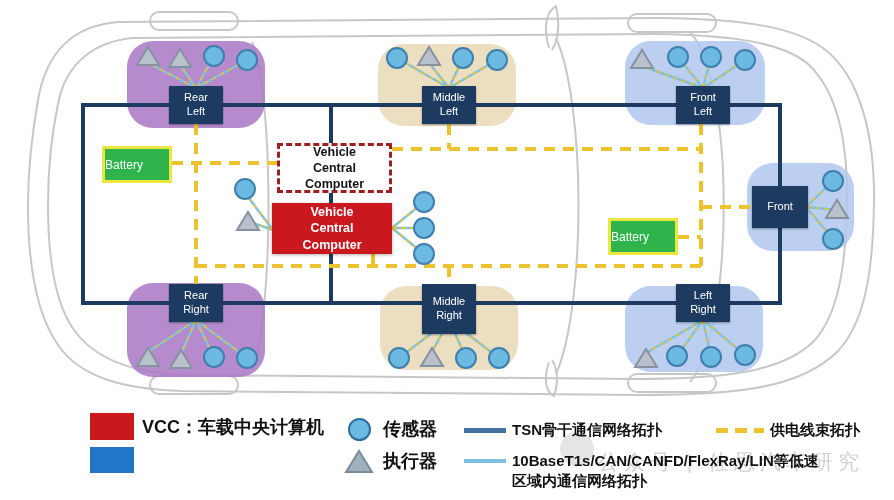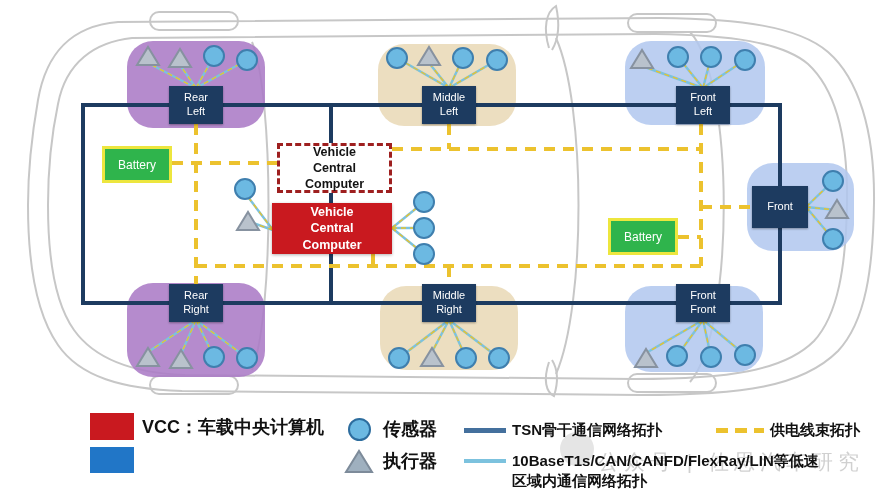--- a/index.html
+++ b/index.html
@@ -23,21 +23,21 @@
   .vccd{position:absolute;box-sizing:border-box;background:#fff;border:3px dashed #9e1f1f;
         color:#141414;font-weight:bold;font-size:12.5px;display:flex;align-items:center;
         justify-content:center;text-align:center;line-height:1.3;}
   .vccd span,.vccr span{display:block;width:82px;}
   .vccr{position:absolute;box-sizing:border-box;background:#c9191f;color:#fff;font-weight:bold;
         font-size:12.5px;display:flex;align-items:center;justify-content:center;text-align:center;
         line-height:1.3;box-shadow:0 1px 3px rgba(0,0,0,.3);}
 
   
   .battery{position:absolute;box-sizing:border-box;background:#2fb44c;border:3px solid #ede63e;
-           color:#fff;font-size:12px;display:flex;align-items:center;justify-content:center;}
+           color:#fff;font-size:12px;display:flex;align-items:center;justify-content:flex-start;}
 
   
   .lg-sw{position:absolute;}
   .lg-red{background:#c9191f;}
   .lg-blue{background:#2176c7;}
   .lg-circle{box-sizing:border-box;border-radius:50%;background:#6cb9e2;border:2px solid #2d6d9e;}
   .lg-line-tsn{background:#44709d;}
   .lg-line-low{background:#7cc2de;}
   .lg-line-pwr{background:repeating-linear-gradient(90deg,#ecc22e 0 12px,transparent 12px 19px);}
   .lg-txt{position:absolute;color:#111;font-weight:bold;white-space:nowrap;}
@@ -170,25 +170,25 @@
     </div>
   <div class="zcu" style="left:676px;top:86px;width:54px;height:38px">
       <span class="zcu-t">Front Left</span>
     </div>
   <div class="zcu" style="left:169px;top:284px;width:54px;height:38px">
       <span class="zcu-t">Rear Right</span>
     </div>
   <div class="zcu" style="left:752px;top:186px;width:56px;height:42px">
       <span class="zcu-t">Front</span>
     </div>
-  <div class="zcu" style="left:422px;top:284px;width:54px;height:38px">
+  <div class="zcu" style="left:422px;top:284px;width:54px;height:50px">
       <span class="zcu-t">Middle Right</span>
     </div>
   <div class="zcu" style="left:676px;top:284px;width:54px;height:38px">
-      <span class="zcu-t">Front Front</span>
+      <span class="zcu-t">Left Right</span>
     </div>
 
   <div class="vccd" style="left:277px;top:143px;width:115px;height:50px">
     <span>Vehicle Central Computer</span>
   </div>
   <div class="vccr" style="left:272px;top:203px;width:120px;height:51px">
     <span>Vehicle Central Computer</span>
   </div>
 
   <div class="battery" style="left:102px;top:146px;width:70px;height:37px">

